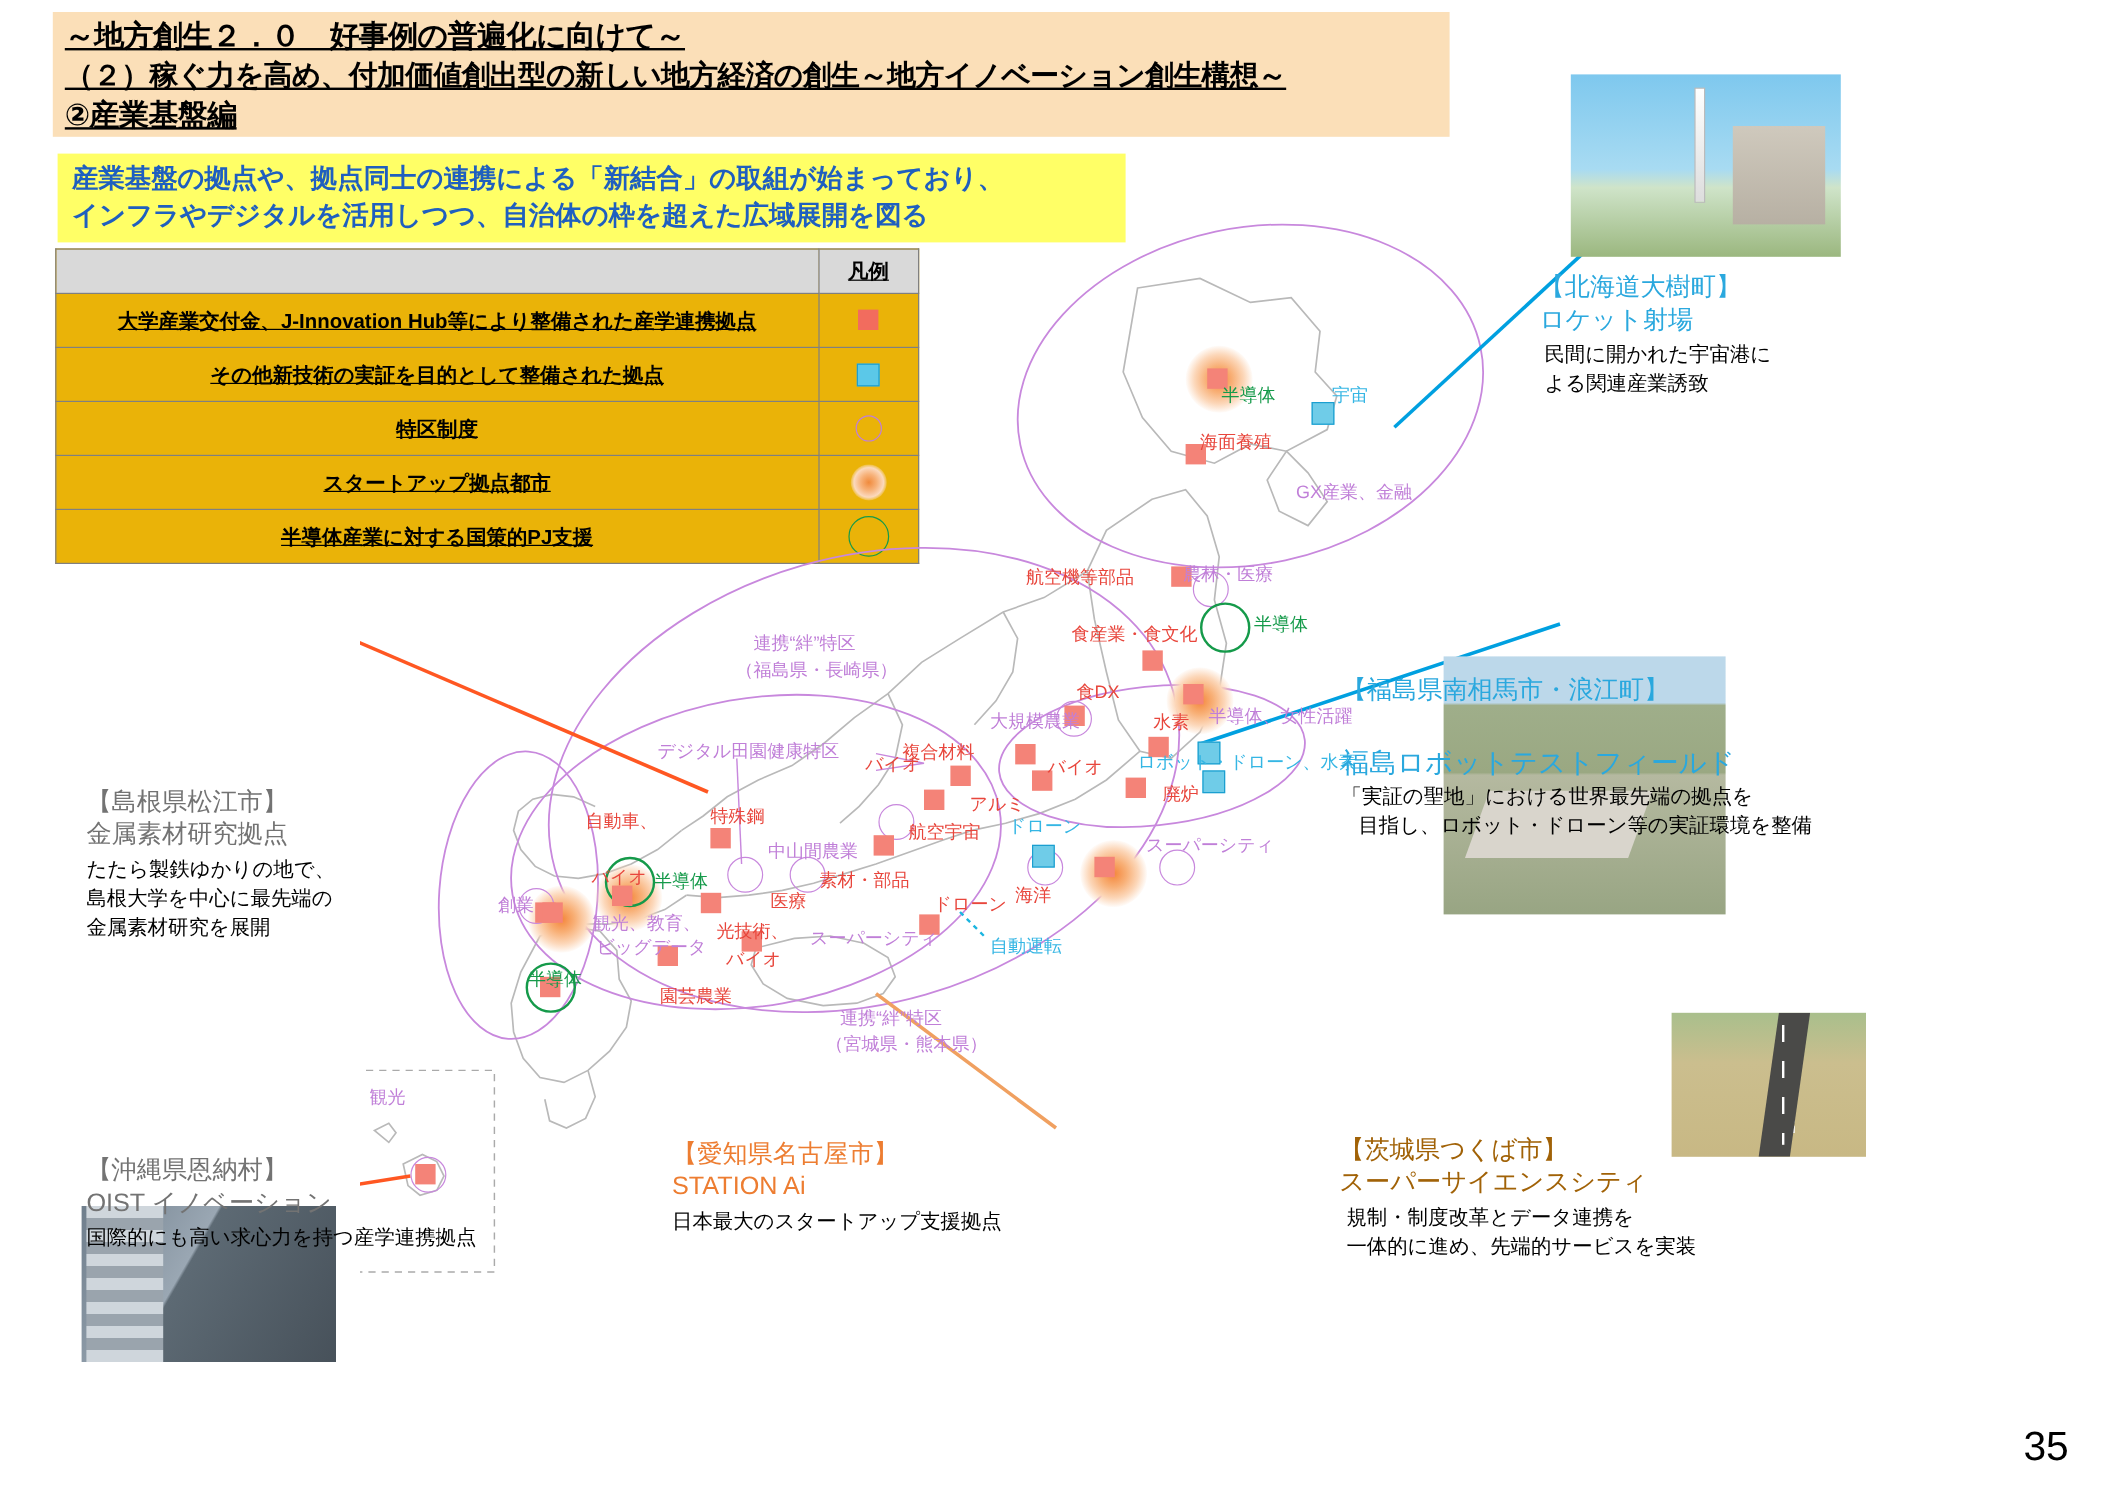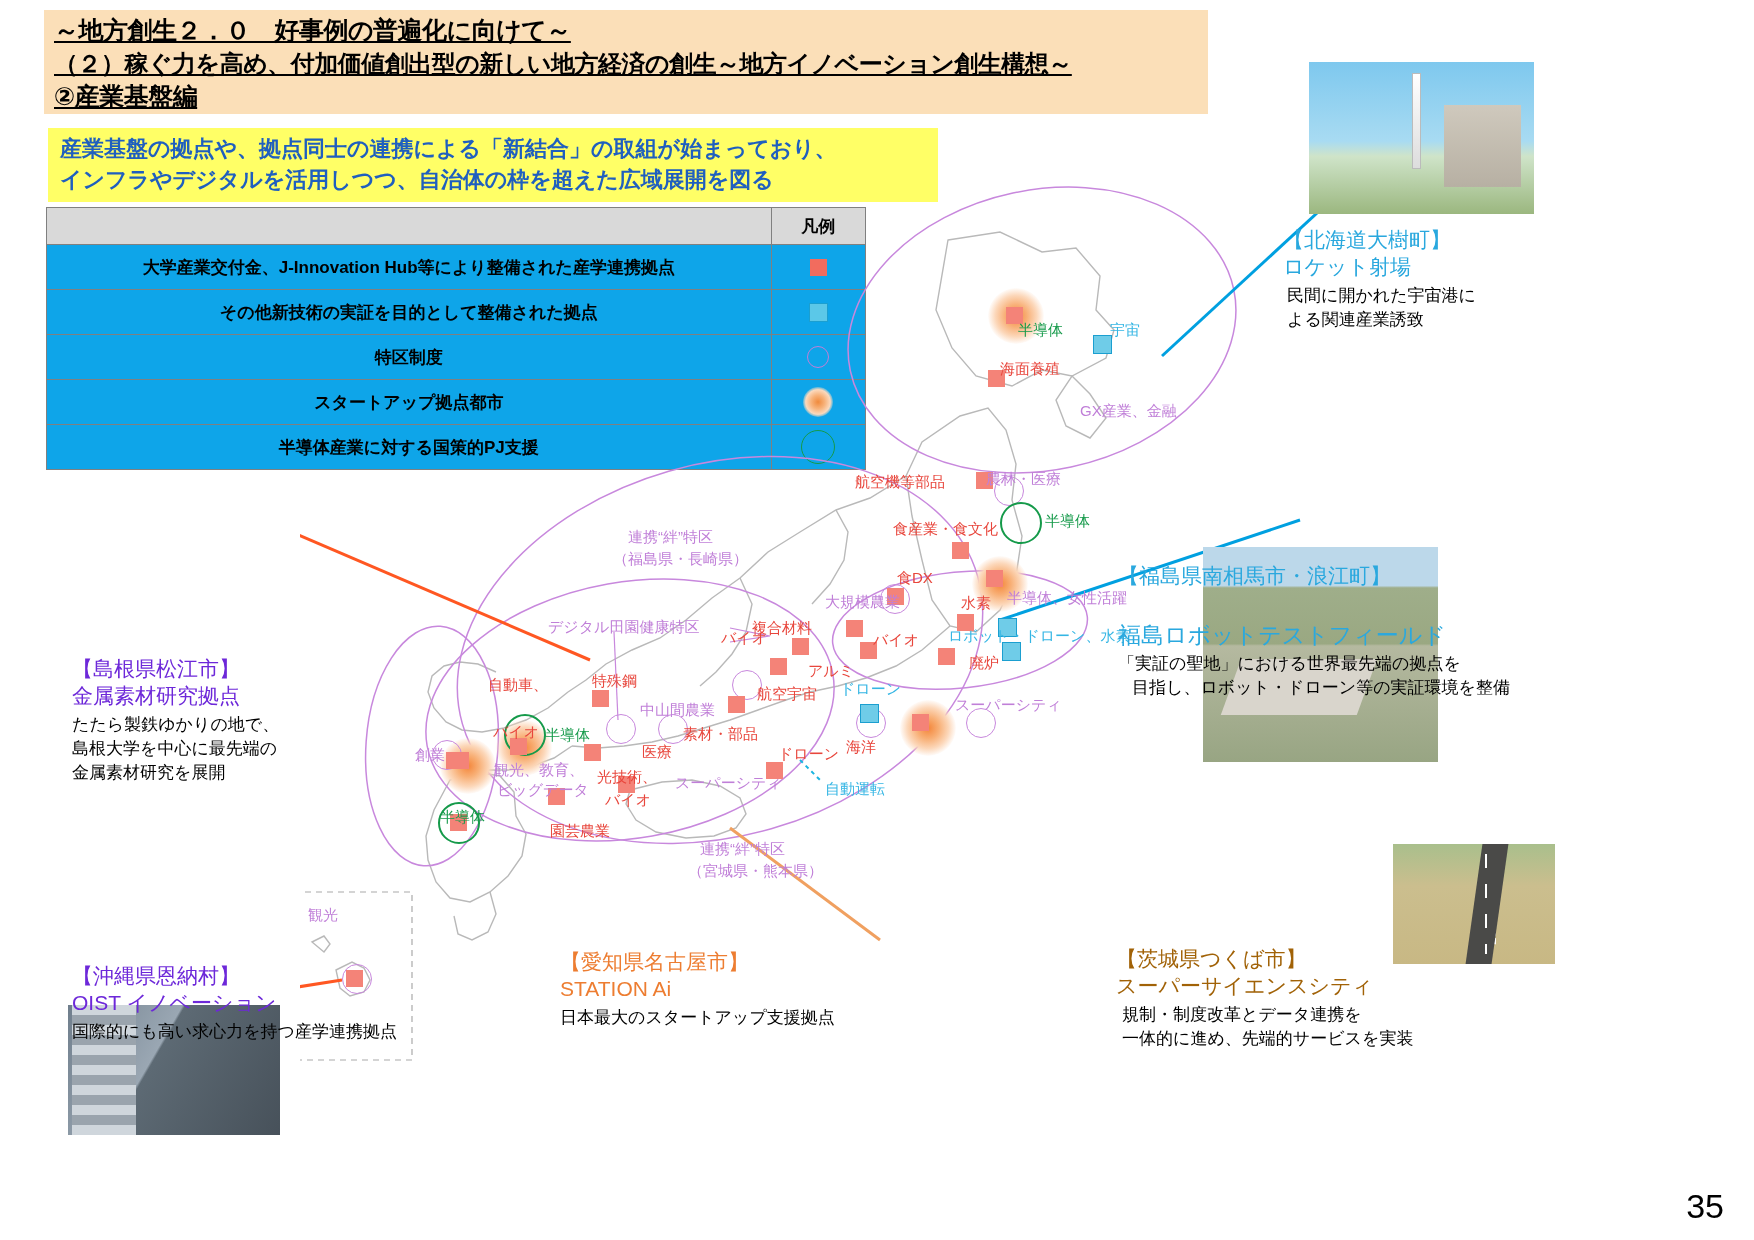--- a/index.html
+++ b/index.html
@@ -25,22 +25,22 @@
     position:absolute;left:48px;top:128px;width:890px;
     background:#ffff66;padding:5px 12px 7px 12px;box-sizing:border-box;
   }
   .yellow-line{
     color:#1f5fbf;font-weight:bold;font-size:22px;line-height:31px;
     white-space:nowrap;
   }
 
   
   .legend{
-    position:absolute;left:46px;top:207px;width:820px;
-    border-collapse:collapse;background:#0ea5e9;
+    position:absolute;left:46px;top:207px;width:720px;
+    border-collapse:collapse;background:#eab308;text-decoration:underline;
   }
   .legend td,.legend th{
     border:1px solid #808080;height:42px;vertical-align:middle;
   }
   .legend .hdr{background:#d9d9d9;height:34px;}
   .legend .lbl{
     width:636px;text-align:center;font-weight:bold;font-size:17px;color:#000;
     padding:0 8px;
   }
   .legend .sym{width:82px;text-align:center;}
@@ -81,21 +81,21 @@
   .mk.glw{width:56px;height:56px;border-radius:50%;
     background:radial-gradient(circle,#f4863a 0%,#f8b077 28%,#fcd7b9 52%,rgba(255,255,255,0) 72%);}
 
   
   .photo{position:absolute;background:#ddd;overflow:hidden;}
   .cap{position:absolute;white-space:nowrap;}
   .cap .t1{font-size:21px;line-height:27px;font-weight:normal;}
   .cap .t2{font-size:21px;line-height:28px;}
   .cap .d{font-size:17px;line-height:24px;color:#000;}
   .cyan-t{color:#2aa8de;}
-  .red-t{color:#6d28d9;}
+  .red-t{color:#737373;}
   .orange-t{color:#ed7d31;}
   .magenta-t{color:#a16207;}
 
   .pagenum{
     position:absolute;right:30px;bottom:14px;font-size:34px;font-weight:normal;color:#000;
   }
 
   
   .ph-rocket{background:linear-gradient(#7ec8ee 0%,#a8dbf2 52%,#cfe4c9 62%,#9bb77f 100%);position:relative;}
   .ph-rocket:after{content:"";position:absolute;left:46%;top:8%;width:7px;height:62%;

